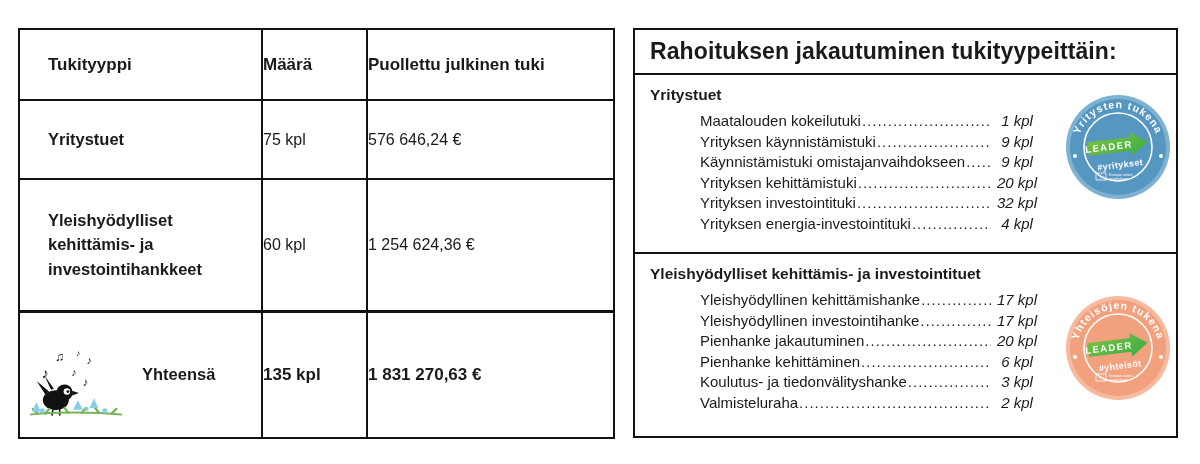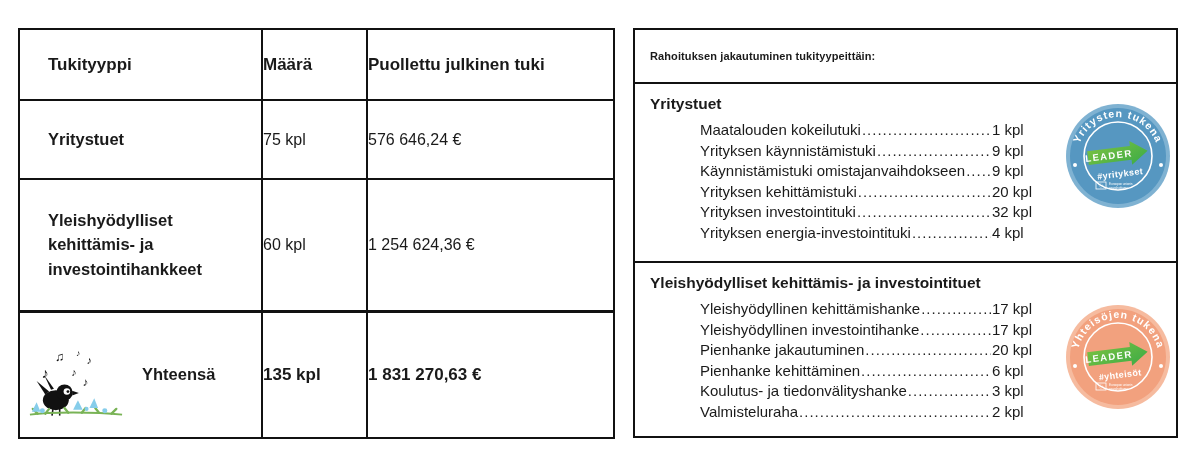--- a/index.html
+++ b/index.html
@@ -23,33 +23,33 @@
   .rlabel { font-size:16.5px; font-weight:bold; line-height:1.5; display:inline-block; }
   tr.bold-row td.c2, tr.bold-row td.c3 { font-weight:bold; font-size:17px; }
   .c1wrap { display:flex; align-items:center; }
   .c1wrap.with-bird { margin-left:-20px; }
   .c1wrap.with-bird .rlabel { margin-left:18px; }
   .bird { flex:0 0 auto; width:96px; height:80px; margin-top:14px; }
 
   
   .panel { position:absolute; left:633px; top:28px; width:545px; height:410px;
     border:2px solid #111; background:#fff; }
-  .panel-title { height:54px; border-bottom:2px solid #111; display:flex; align-items:center;
-    padding-left:15px; font-size:11px; font-weight:bold; letter-spacing:0.1px; }
+  .panel-title { height:45px; border-bottom:2px solid #111; display:flex; align-items:center;
+    padding-left:15px; font-size:23px; font-weight:bold; letter-spacing:0.1px; }
   .section { position:relative; padding:11px 14px 6px 15px; }
   .section + .section { border-top:2px solid #111; }
   .sec-0 { height:177px; }
   .sec-1 { height:208px; }
   .section-heading { font-size:15.5px; font-weight:bold; margin-bottom:7px; }
   .items { width:392px; padding-left:10px; }
   .item { display:flex; align-items:baseline; font-size:15px; line-height:20.5px;margin-left:40px; }
   .item-label { white-space:nowrap; }
   .dots { flex:1 1 auto; overflow:hidden; white-space:nowrap; letter-spacing:1px;
     color:#222; margin:0 1px; }
-  .item-value { flex:0 0 auto; min-width:50px; text-align:left; white-space:nowrap; }
+  .item-value { flex:0 0 auto; min-width:50px; text-align:center; white-space:nowrap;font-style:italic; }
 
   
   .badge { position:absolute; right:5px; }
   .sec-0 .badge { top:19px; }
   .sec-1 .badge { top:41px; }
   .b-rim  { fill:var(--rim); }
   .b-main { fill:var(--main); }
   .b-ring { fill:none; stroke:#fff; stroke-width:1.6; }
   .b-arc  { fill:#fff; font-size:10.5px; font-weight:bold; letter-spacing:1.1px;
     font-family:"Liberation Sans", sans-serif; }

